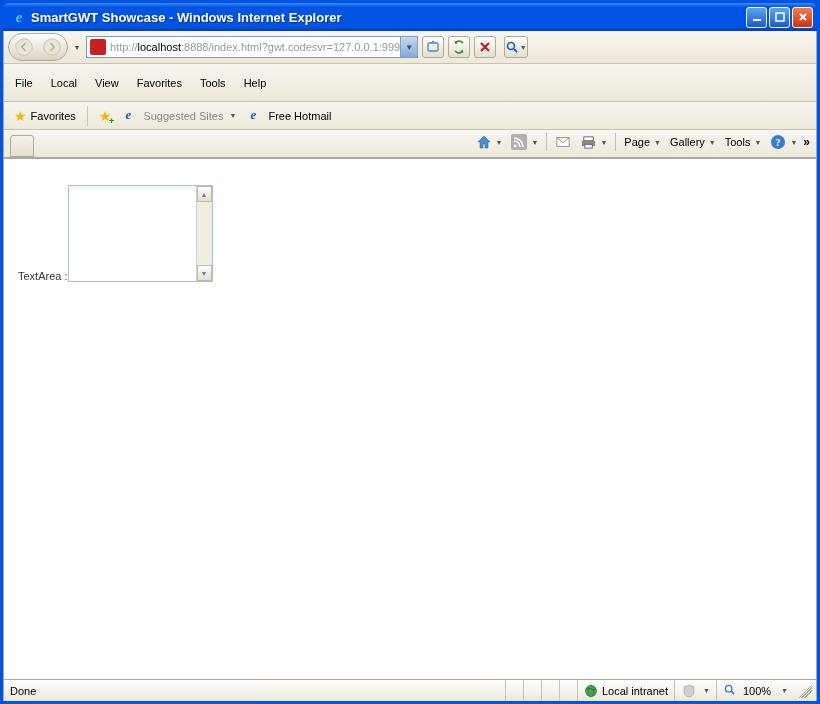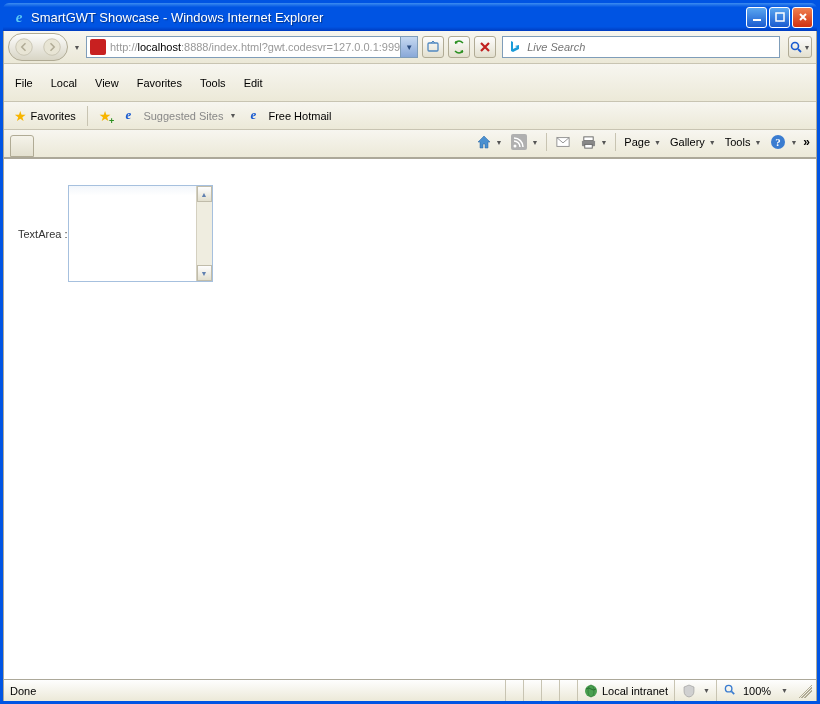--- a/index.html
+++ b/index.html
@@ -36,21 +36,21 @@
     align-items: center;
     justify-content: center;
     color: #5ac8f5;
     font-style: italic;
     font-family: Georgia, serif;
     font-weight: bold;
     font-size: 15px;
   }
   .titlebar .title {
     color: #fff;
-    font-weight: normal;
+    font-weight: bold;
     font-size: 13px;
     flex: 1;
     text-shadow: 1px 1px 1px rgba(0,0,0,0.4);
   }
   .win-buttons { display: flex; gap: 2px; }
   .win-btn {
     width: 21px;
     height: 21px;
     border-radius: 3px;
     border: 1px solid #fff;
@@ -271,21 +271,21 @@
   .cmd-sep { width: 1px; height: 18px; background: #c8c4b2; margin: 0 2px; }
   .cmd-icon { width: 16px; height: 16px; display: flex; align-items: center; justify-content: center; }
   .chev { font-size: 12px; color: #000; font-weight: bold; }
   .content {
     flex: 1;
     background: #fff;
     border-top: 1px solid #aca899;
     padding: 26px 14px;
     overflow: auto;
   }
-  .form-row { display: flex; align-items: center; gap: 0; }
+  .form-row { display: flex; align-items: flex-end; gap: 0; }
   .form-label { font-size: 11px; color: #333; font-family: Arial; }
   .textarea-wrap {
     width: 145px;
     height: 97px;
     border: 1px solid #a6c0de;
     background: linear-gradient(to bottom, #f2f6fb 0%, #fff 10%);
     position: relative;
     display: flex;
   }
   .textarea-inner { flex: 1; }
@@ -403,44 +403,36 @@
             <path d="M11 10 L11 13 L8 11 Z" fill="#2a9020"></path>
             <path d="M3 3 Q7 -1 11 3 M11 11 Q7 15 3 11" stroke="#2a9020" stroke-width="1.5" fill="none"></path>
           </svg>
       </div>
       <div class="sq-btn stop">
         <svg width="12" height="12" viewBox="0 0 12 12">
             <path d="M2 2 L10 10 M10 2 L2 10" stroke="#c02020" stroke-width="2.2"></path>
           </svg>
       </div>
 
-      <div class="search-wrap">
-        <span class="search-icon">
-          <svg viewBox="0 0 16 16" width="16" height="16">
-              <path d="M4 2 L6 3 L6 10 L10 8 L8 7 L12 6 L12 10 L6 13 L4 12 Z" fill="#1a9bd8"></path>
-            </svg>
-        </span>
-        <input class="search-input" type="text" placeholder="Live Search" style="">
-      </div>
       <div class="search-btn">
         <svg width="13" height="13" viewBox="0 0 13 13">
             <circle cx="5" cy="5" r="3.5" fill="none" stroke="#1a5bd0" stroke-width="1.6"></circle>
             <line x1="8" y1="8" x2="11" y2="11" stroke="#1a5bd0" stroke-width="1.8"></line>
           </svg>
         <span class="search-btn-drop">▼</span>
       </div>
     </div>
 
     <div class="menu-row">
       <div class="menu-item">File</div>
       <div class="menu-item">Local</div>
       <div class="menu-item">View</div>
       <div class="menu-item">Favorites</div>
       <div class="menu-item">Tools</div>
-      <div class="menu-item">Edit</div>
+      <div class="menu-item">Help</div>
     </div>
 
     <div class="fav-row">
       <div class="fav-btn">
         <span class="star-icon">★</span>
         <span>Favorites</span>
       </div>
       <div class="fav-sep"></div>
       <div class="fav-btn">
         <span class="star-icon" style="position:relative">★<span style="position:absolute;right:-3px;bottom:-2px;color:#2a9020;font-size:9px;font-weight:bold">+</span></span>

